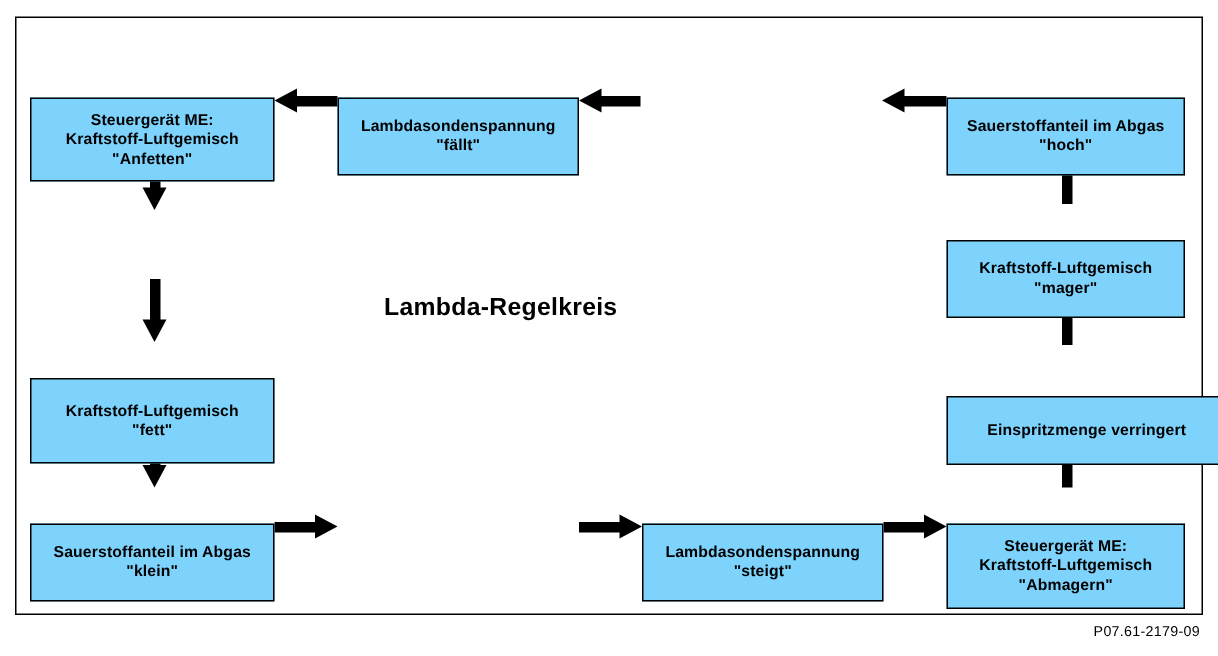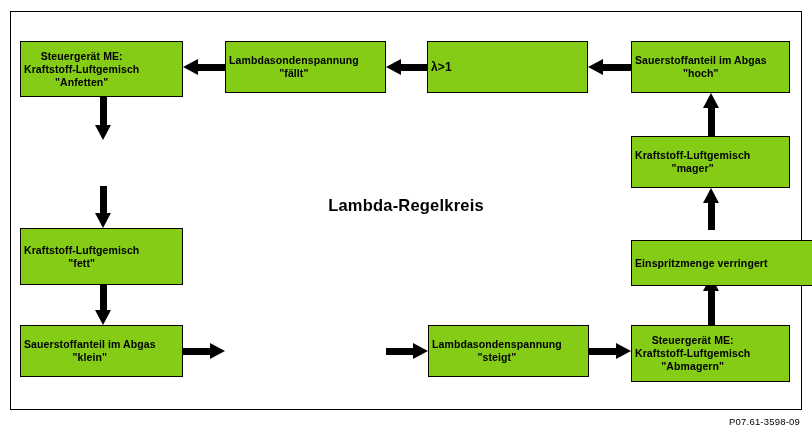--- a/index.html
+++ b/index.html
@@ -22,40 +22,41 @@
     width:792px;height:399px;
     border:1.5px solid #000;
     box-sizing:border-box;
     background:#ffffff;
   }
   
   .node{
     position:absolute;
     box-sizing:border-box;
     border:1.6px solid #000;
-    background:#84cc16;
+    background:#7dd3fc;
     display:flex;
     align-items:center;
+    justify-content:center;
     text-align:center;
     font-weight:bold;
     font-size:10.5px;
     line-height:13px;
     color:#000;
     letter-spacing:0.1px;
     z-index:5;
     padding:2px 3px;
+    margin-top:24px;
   }
   .node span{display:block;white-space:pre-line;}
   .node.lambda{font-size:12px;font-weight:bold;}
   
   .title{
     position:absolute;
     left:256px;top:196px;
     width:300px;
-    text-align:center;
     font-size:16.5px;
     font-weight:bold;
     color:#000;
     letter-spacing:0.2px;
     z-index:4;
   }
   
   .partno{
     position:absolute;
     right:12px;bottom:10px;
@@ -140,23 +141,20 @@
   <div class="node" style="left:631px;top:136px;width:159px;height:52px;">
     <span>Kraftstoff-Luftgemisch
 "mager"</span>
   </div>
 
   <div class="node" style="left:631px;top:41px;width:159px;height:52px;">
     <span>Sauerstoffanteil im Abgas
 "hoch"</span>
   </div>
 
-  <div class="node lambda" style="left:427px;top:41px;width:161px;height:52px;">
-    <span>λ&gt;1</span>
-  </div>
 
   <div class="node" style="left:225px;top:41px;width:161px;height:52px;">
     <span>Lambdasondenspannung
 "fällt"</span>
   </div>
 
   <div class="arrow h left" style="left:183px;top:59px;width:42px;height:16px;">
     <div class="shaft" style="left:12px;right:0;"></div>
       <div class="head"></div>
   </div>
@@ -210,15 +208,15 @@
     <div class="shaft" style="top:12px;bottom:0;"></div>
       <div class="head"></div>
   </div>
 
   <div class="arrow v up" style="left:703px;top:93px;width:16px;height:43px;">
     <div class="shaft" style="top:12px;bottom:0;"></div>
       <div class="head"></div>
   </div>
 
   <div class="title">Lambda-Regelkreis</div>
-  <div class="partno">P07.61-3598-09</div>
+  <div class="partno">P07.61-2179-09</div>
 
 </div>
 
 </body></html>

